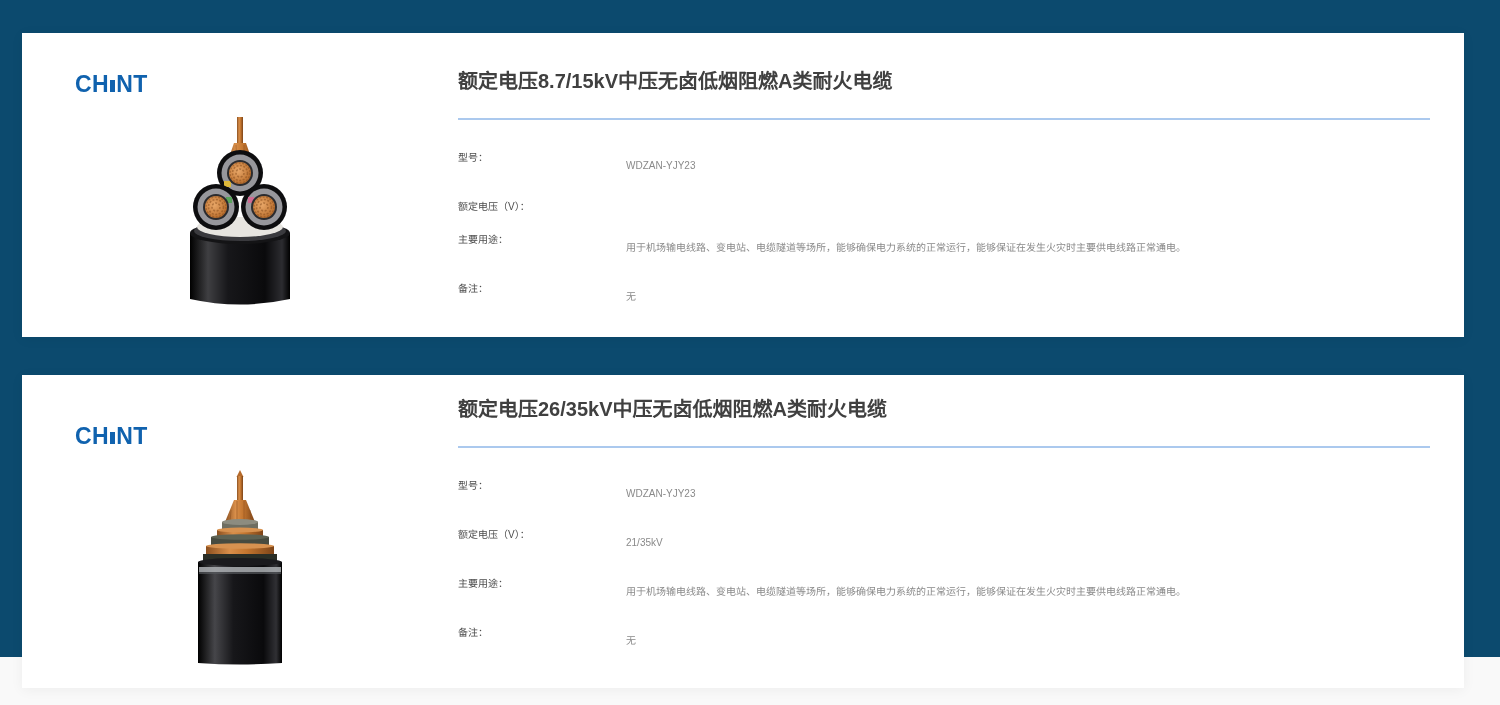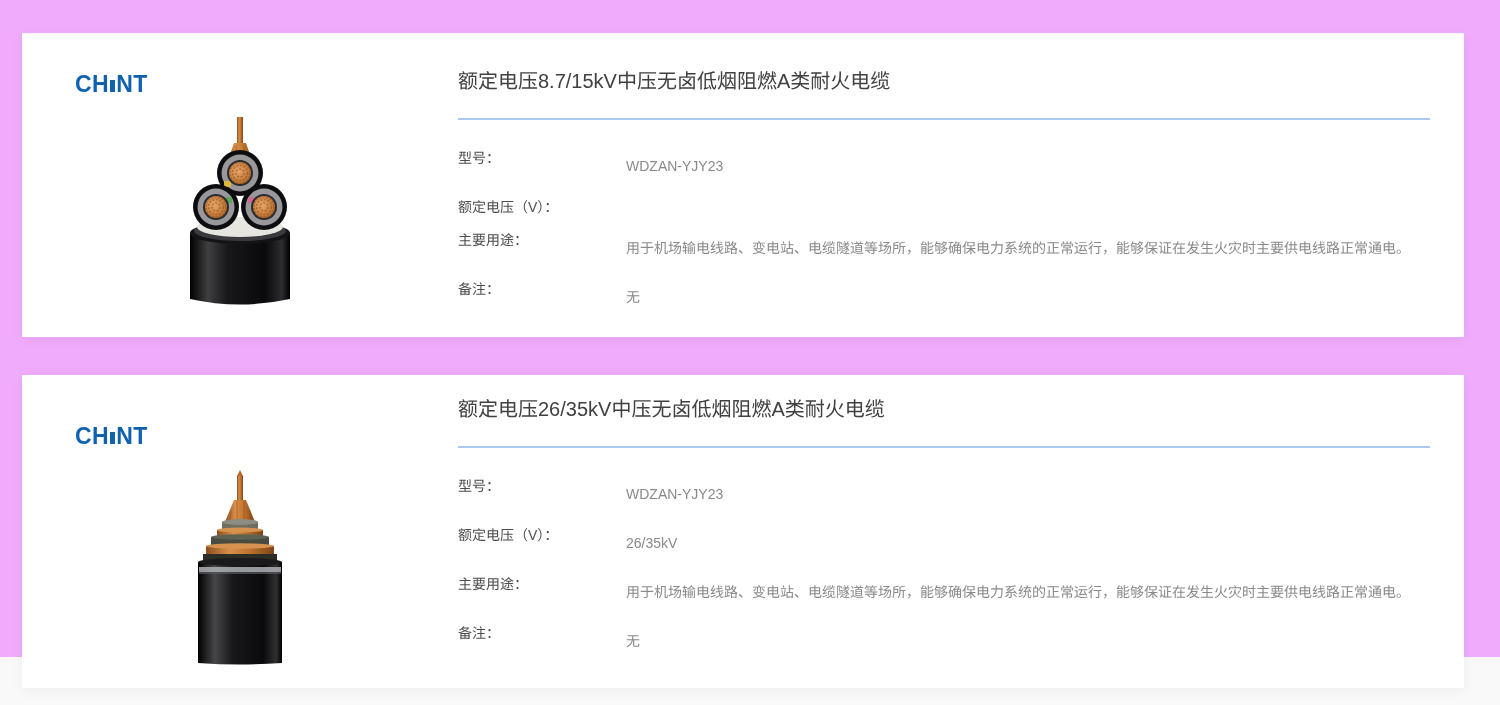--- a/index.html
+++ b/index.html
@@ -3,21 +3,21 @@
 <meta charset="utf-8">
 <style>
   * { box-sizing: border-box; }
   html, body { margin: 0; padding: 0; }
   body {
     width: 1500px; height: 705px;
     background: #f9f9f9;
     font-family: "Liberation Sans", "DejaVu Sans", sans-serif;
     overflow: hidden;
   }
-  .page { position: relative; width: 1500px; height: 657px; background: #f0abfc; }
+  .page { position: relative; width: 1500px; height: 657px; background: #0c4a6e; }
 
   .card {
     position: absolute; left: 22px; width: 1442px;
     background: #ffffff;
     box-shadow: 0 2px 12px rgba(0,0,0,0.05);
     display: flex;
   }
   .card--a { top: 33px;  height: 304px; }
   .card--b { top: 375px; height: 313px; }
 
@@ -32,29 +32,29 @@
   .logo-i .dot  { width: 5px; height: 5px; background: #e60012; margin: 0 auto 2px auto; }
   .logo-i .stem { width: 5px; height: 12px; background: #1062ae; margin: 0 auto; }
 
   .image-wrap { position: absolute; left: 50%; transform: translateX(-50%); top: 82px; }
   .card--b .image-wrap { top: 95px; }
 
   .card-right { flex: 1 1 auto; padding-right: 34px; min-width: 0; }
 
   .title {
     margin: 34px 0 0 0;
-    font-size: 20px; font-weight: 400; color: #404040;
+    font-size: 20px; font-weight: 700; color: #404040;
     line-height: 28px;
   }
   .card--b .title { margin-top: 20px; }
 
   .divider { margin-top: 23px; height: 2px; background: #abc9ee; }
 
   .specs { margin: 28px 0 0 0; padding: 0; }
-  .spec-row { display: flex; margin: 0 0 13px 0; font-size: 14px; line-height: 20px; }
+  .spec-row { display: flex; margin: 0 0 13px 0; font-size: 10px; line-height: 20px; }
   .spec-label { flex: 0 0 160px; width: 160px; color: #4d4d4d; margin: 0; }
   .spec-value { flex: 1 1 auto; color: #8a8a8a; margin: 8px; white-space: nowrap; overflow: hidden; }
 </style>
 </head>
 <body>
 
 <div class="page">
 
   <section class="card card--a">
     <div class="card-left">
@@ -221,21 +221,21 @@
     <div class="card-right">
       <h2 class="title">额定电压26/35kV中压无卤低烟阻燃A类耐火电缆</h2>
       <div class="divider"></div>
       <div class="specs">
         <div class="spec-row">
           <div class="spec-label">型号：</div>
           <div class="spec-value">WDZAN-YJY23</div>
         </div>
         <div class="spec-row">
           <div class="spec-label">额定电压（V）：</div>
-          <div class="spec-value">26/35kV</div>
+          <div class="spec-value">21/35kV</div>
         </div>
         <div class="spec-row">
           <div class="spec-label">主要用途：</div>
           <div class="spec-value">用于机场输电线路、变电站、电缆隧道等场所，能够确保电力系统的正常运行，能够保证在发生火灾时主要供电线路正常通电。</div>
         </div>
         <div class="spec-row">
           <div class="spec-label">备注：</div>
           <div class="spec-value">无</div>
         </div>
       </div>

